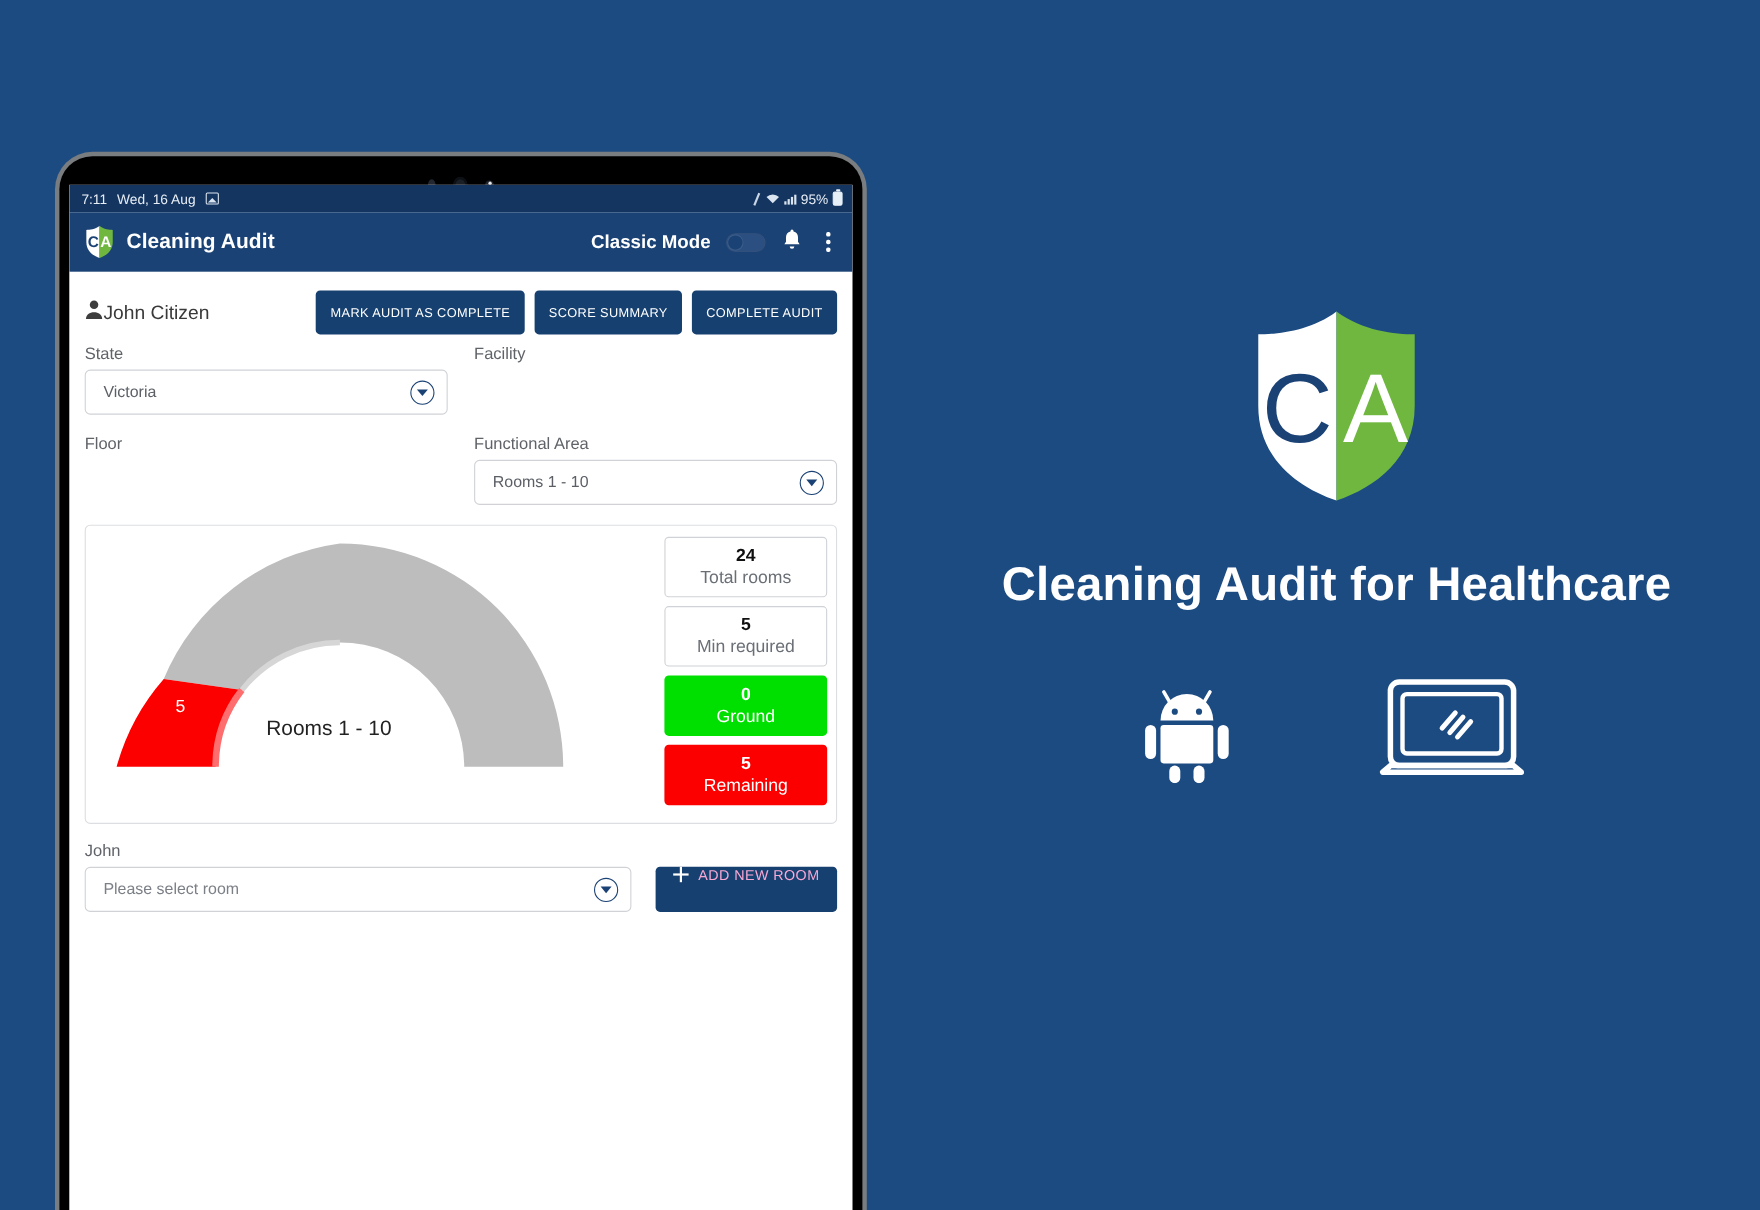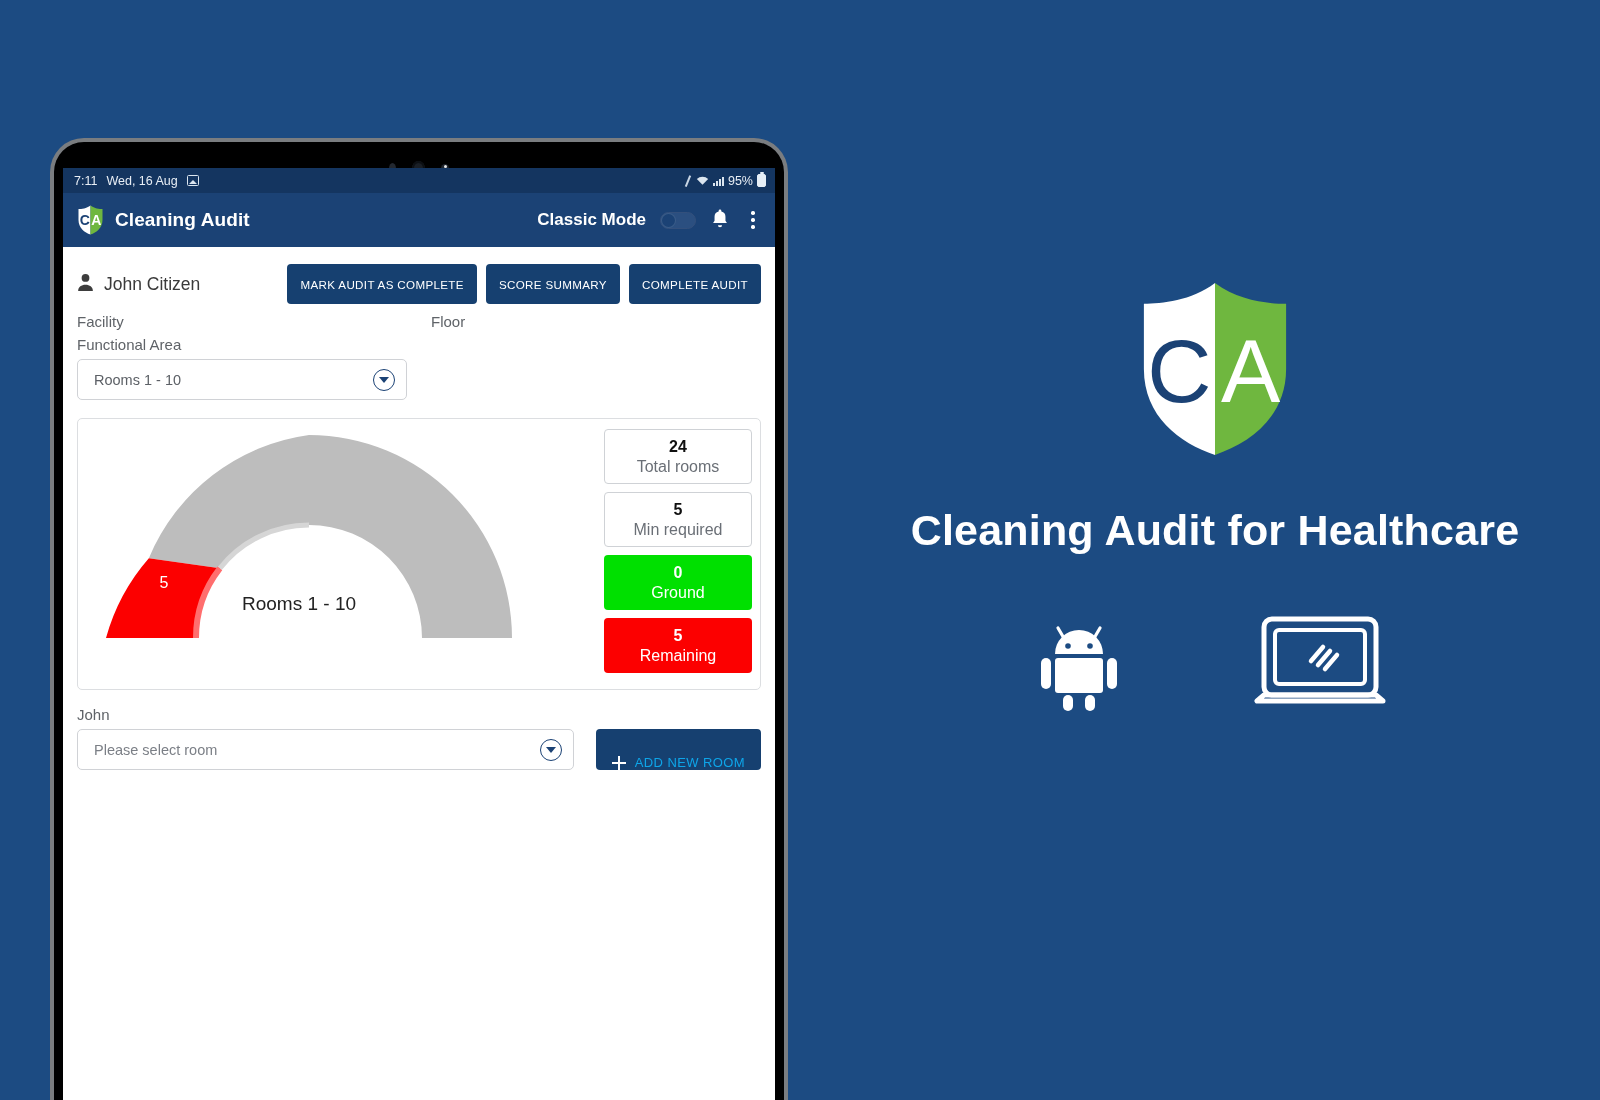--- a/index.html
+++ b/index.html
@@ -116,21 +116,21 @@
   }
   .bell { width: 20px; height: 23px; }
   .kebab { width: 18px; height: 22px; display:flex; flex-direction:column;
            align-items:center; justify-content:center; gap:3.5px; }
   .kebab i { width: 3.4px; height: 3.4px; border-radius:50%; background:#fff; display:block; }
 
   
   #content { padding: 14px 14px 0 14px; }
 
   #userrow { display:flex; align-items:center; height: 46px; }
-  #person-chip { display:flex; align-items:center; gap:10px; }
+  #person-chip { display:flex; align-items:center; }
   .person-icon { width: 17px; height: 19px; }
   #user-name { font-size: 17.5px; color: #3a3a3a; }
 
   #action-buttons { margin-left:auto; display:flex; gap: 9px; border-radius: 16px; }
   .btn-primary {
     background: #164070;
     color: #ffffff;
     border: none;
     border-radius: 4px;
     font-family: "Liberation Sans", sans-serif;
@@ -219,23 +219,23 @@
   .stat.green { background:#00E000; }
   .stat.green .num, .stat.green .lbl { color:#ffffff; }
   .stat.red { background:#FC0000; }
   .stat.red .num, .stat.red .lbl { color:#ffffff; }
 
   
   #room-row { margin-top: 16px; display:flex; align-items:flex-end; gap: 22px; }
   #room-field { flex: 1; }
   #room-field .select-box { margin-bottom: 0; }
   #add-room-btn {
-    background: #164070; color:#0ea5e9; border:none; border-radius:4px;
+    background: #164070; color:#f9a8d4; border:none; border-radius:4px;
     height: 41px; padding: 0 16px; font-size: 13px; letter-spacing:.4px;
-    display:flex; align-items:flex-end; gap:9px; cursor:pointer;
+    display:flex; align-items:flex-start; gap:9px; cursor:pointer;
     font-family: "Liberation Sans", sans-serif; white-space:nowrap;
   }
   .plus {
     width: 14px; height: 14px; position:relative; flex-shrink:0;
   }
   .plus::before, .plus::after {
     content:''; position:absolute; background:#fff;
   }
   .plus::before { left:0; top:6px; width:14px; height:2px; }
   .plus::after  { top:0; left:6px; height:14px; width:2px; }
@@ -341,20 +341,27 @@
             <span id="user-name">John Citizen</span>
           </div>
           <div id="action-buttons">
             <button class="btn-primary">MARK AUDIT AS COMPLETE</button>
             <button class="btn-primary">SCORE SUMMARY</button>
             <button class="btn-primary">COMPLETE AUDIT</button>
           </div>
         </div>
 
         <div id="form-grid">
+          <div>
+            <label class="field-label">State</label>
+            <div class="select-box">
+              <span class="select-value">Victoria</span>
+              <span class="chev"></span>
+            </div>
+          </div>
 
           <div>
             <label class="field-label">Facility</label>
           </div>
 
           <div>
             <label class="field-label">Floor</label>
           </div>
 
           <div>

